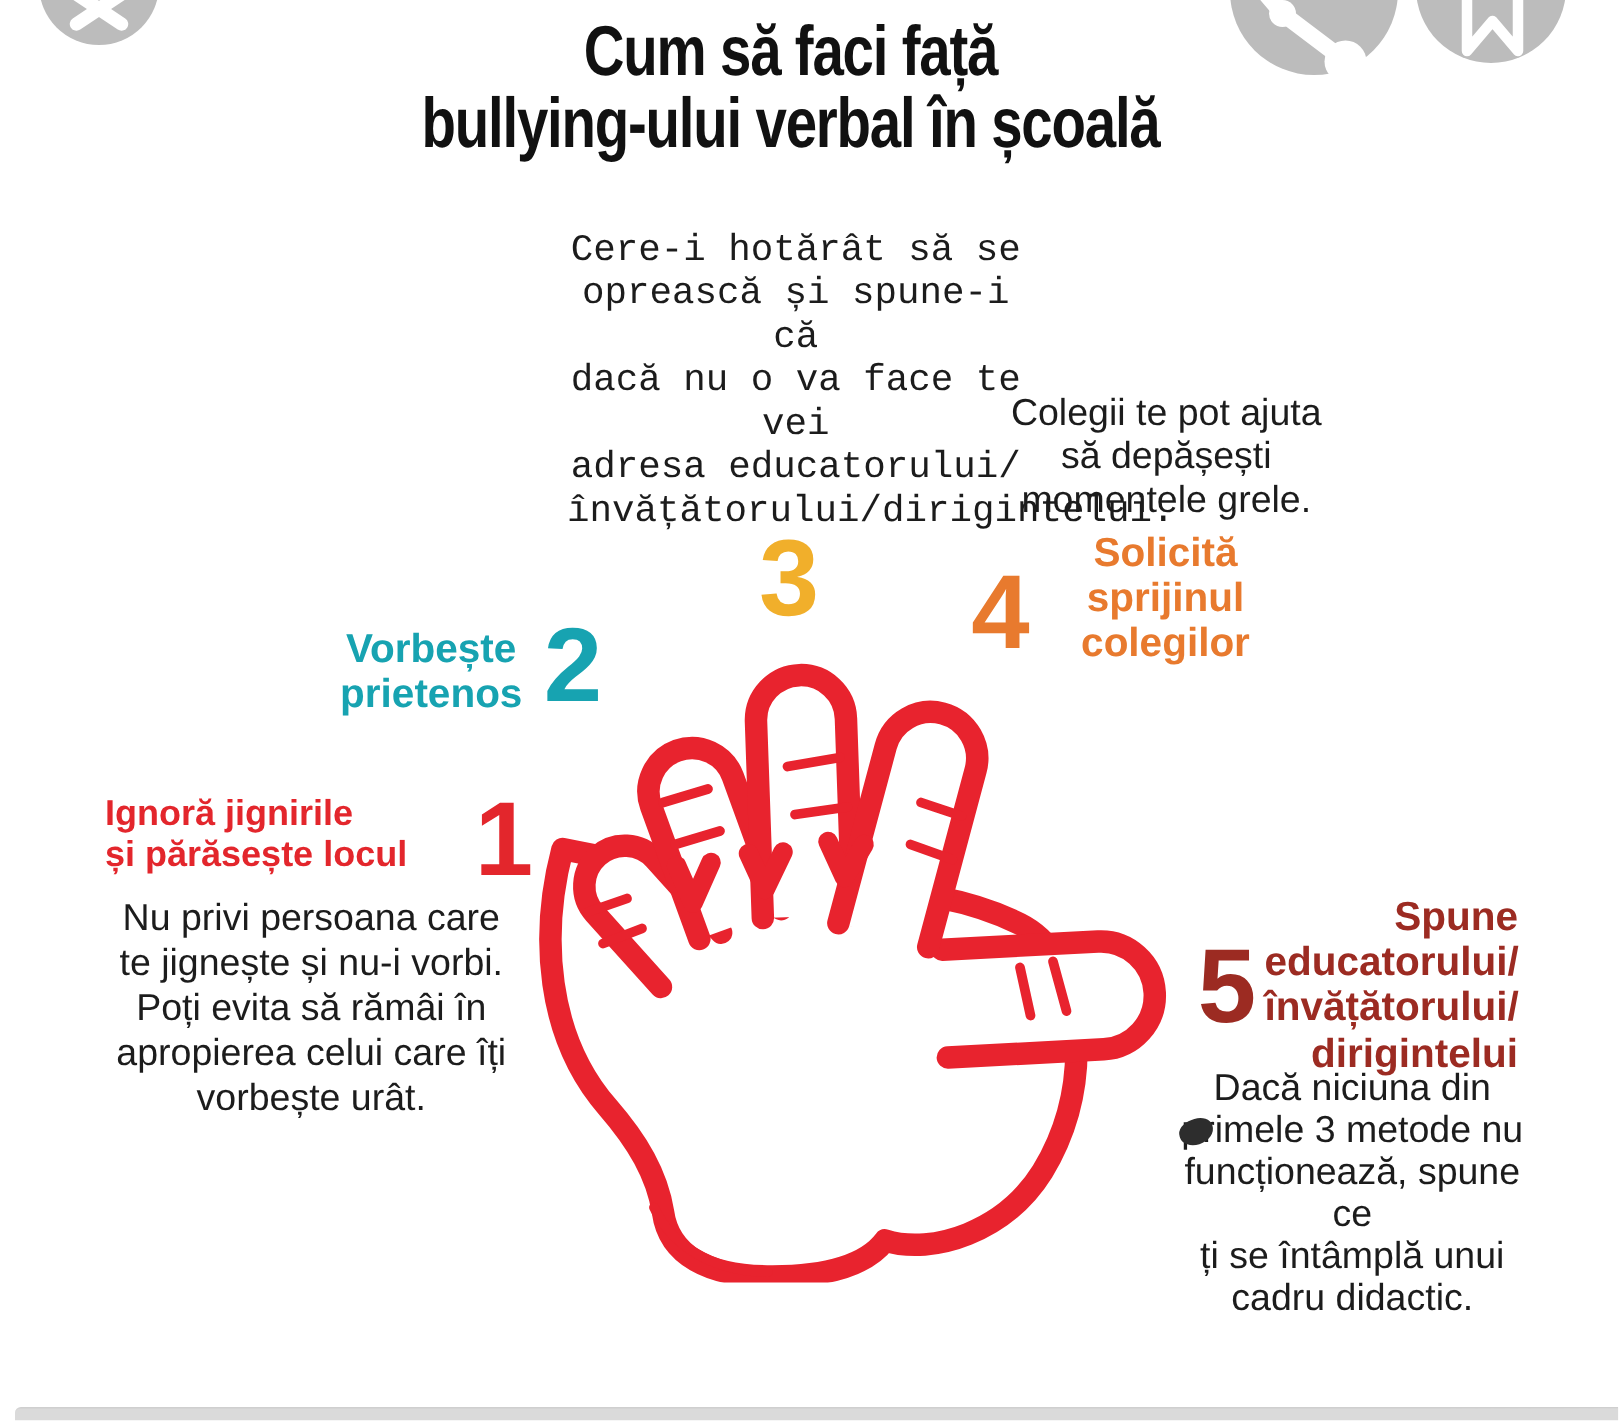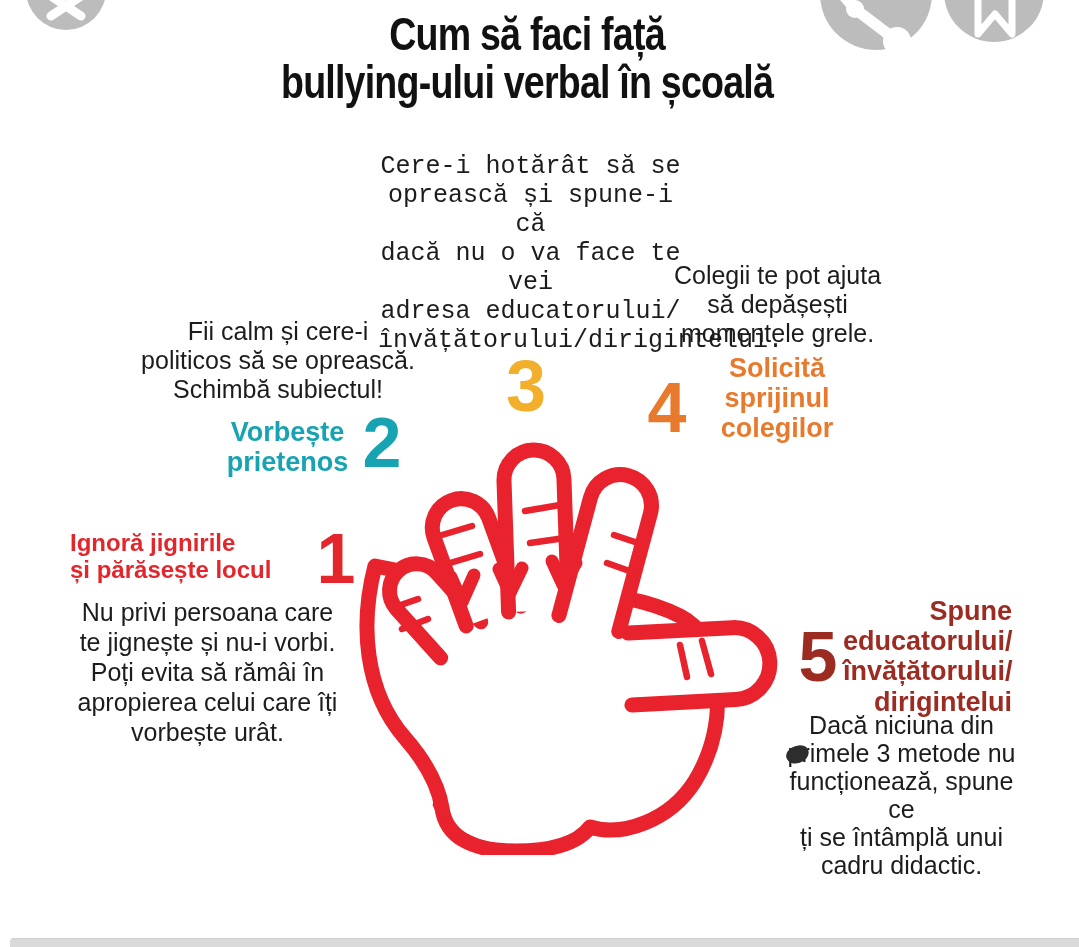--- a/index.html
+++ b/index.html
@@ -88,23 +88,20 @@
   <div class="abs num c3 num3">3</div>
 
   <div class="abs lbl pre c4 lbl4">Solicită
 sprijinul
 colegilor</div>
   <div class="abs desc pre desc4">Colegii te pot ajuta
 să depășești
 momentele grele.</div>
   <div class="abs num c4 num4">4</div>
 
-  <div class="abs desc pre desc2">Fii calm și cere-i
-politicos să se oprească.
-Schimbă subiectul!</div>
   <div class="abs lbl pre c2 lbl2">Vorbește
 prietenos</div>
   <div class="abs num c2 num2">2</div>
 
   <div class="abs lbl pre c1 lbl1">Ignoră jignirile
 și părăsește locul</div>
   <div class="abs num c1 num1">1</div>
   <div class="abs desc pre desc1">Nu privi persoana care
 te jignește și nu-i vorbi.
 Poți evita să rămâi în

